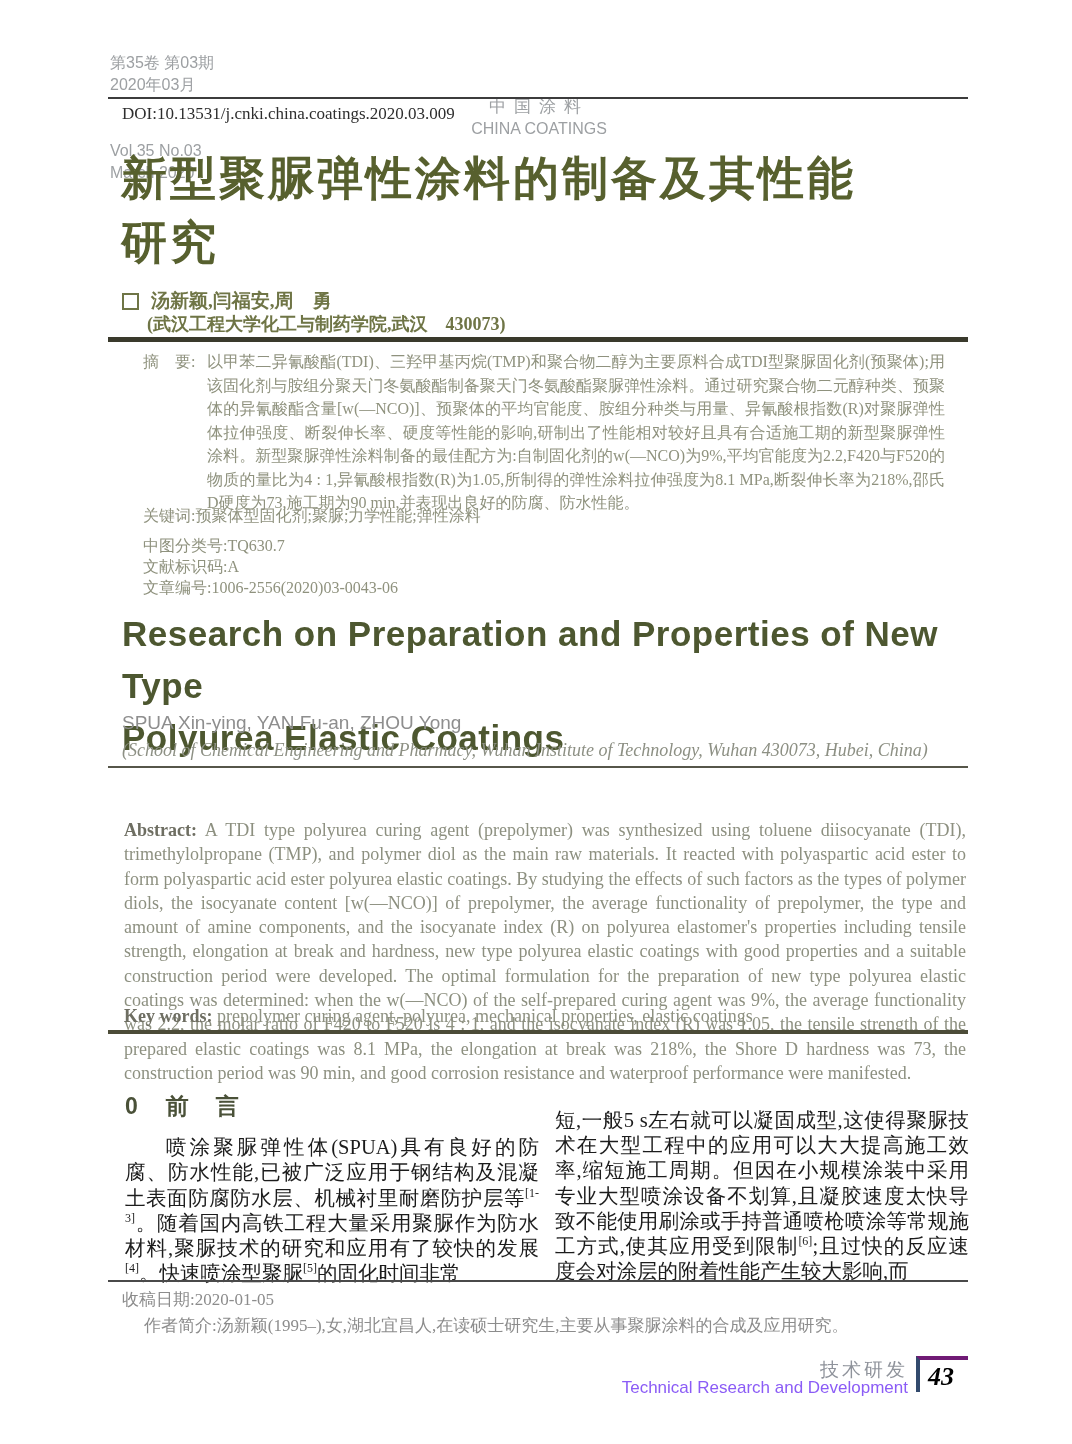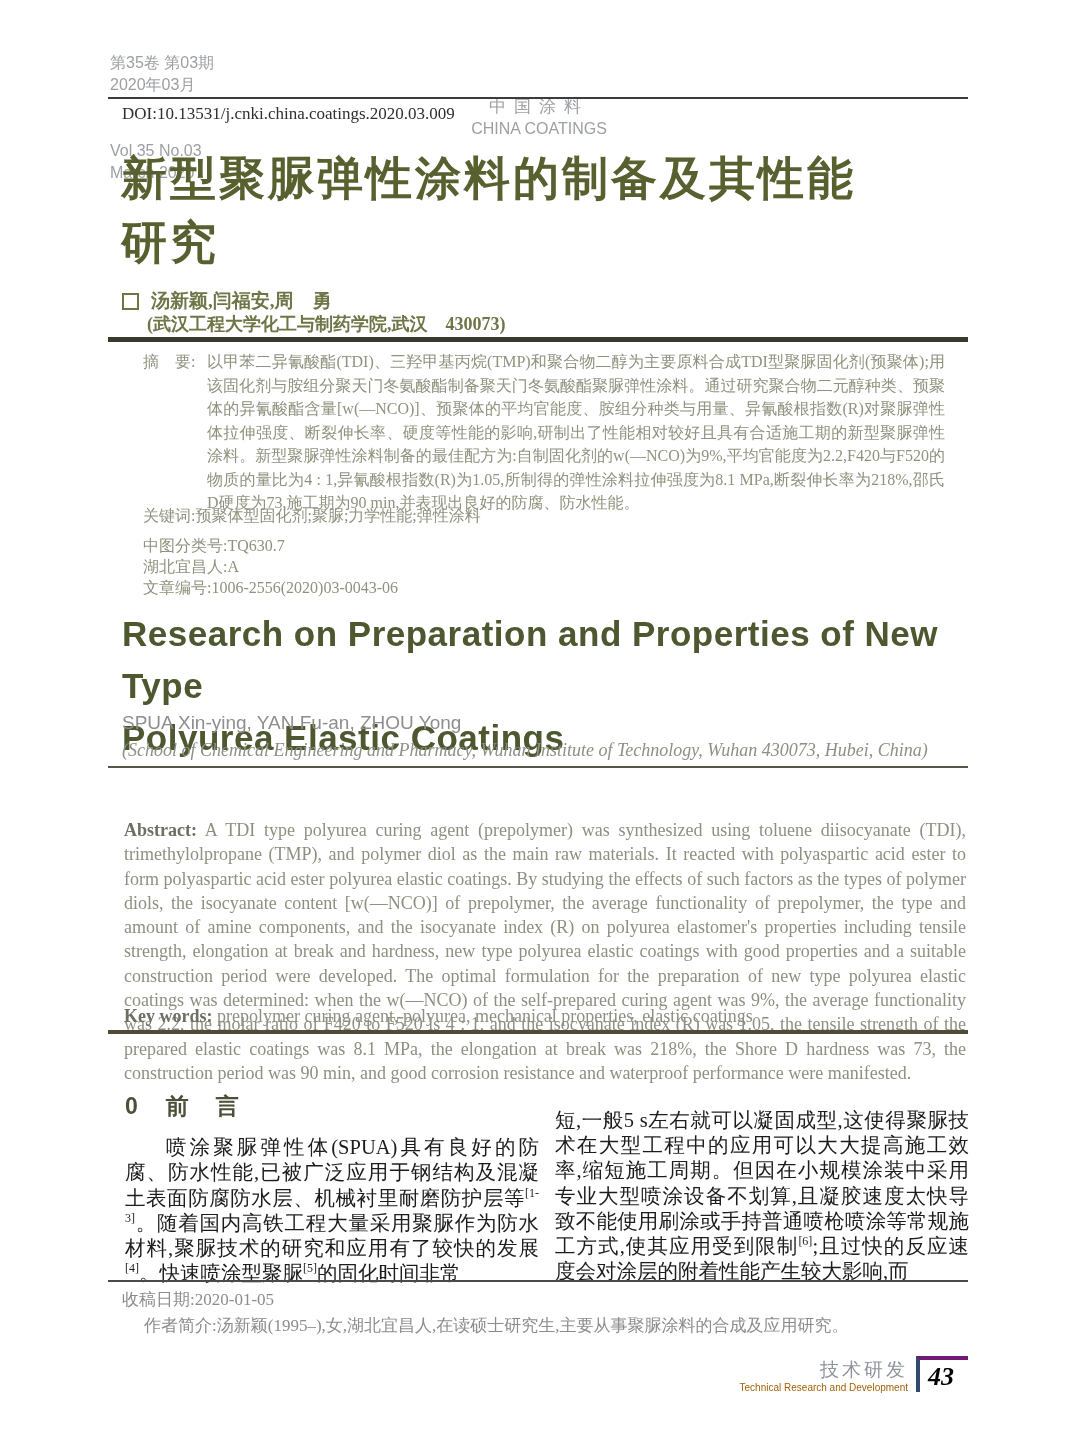--- a/index.html
+++ b/index.html
@@ -54,21 +54,21 @@
   .para{text-indent:2em;}
   .para sup{font-size:12px;line-height:0;}
   
   .ft-rule{position:absolute;top:1280px;left:108px;width:860px;height:2px;background:#4a4a4a;}
   .ft1{position:absolute;top:1288px;left:122px;color:#8c8c8c;font-size:17px;}
   .ft2{position:absolute;top:1314px;left:122px;color:#8c8c8c;font-size:17px;margin-left:22px;}
   
   .corner{position:absolute;top:1356px;right:104px;display:flex;align-items:flex-start;gap:8px;}
   .corner .labels{text-align:right;padding-top:4px;}
   .corner .cn{color:#8f939b;font-size:19px;letter-spacing:3px;line-height:20px;font-family:"Liberation Sans",sans-serif;}
-  .corner .en{color:#a16207;font-size:10px;line-height:16px;font-family:"Liberation Sans",sans-serif;}
+  .corner .en{color:#8b5cf6;font-size:17px;line-height:16px;font-family:"Liberation Sans",sans-serif;}
   .pagebox{border-top:4px solid #701a75;border-left:4px solid #324a6d;width:40px;height:30px;
            padding:2px 0 0 8px;color:#000000;font-size:26px;font-weight:bold;font-style:italic;}
 </style>
 </head>
 <body>
 
 <div class="page">
 
   <div class="hdr">
     <div class="l">
@@ -100,21 +100,21 @@
 
   <div class="abs-cn">
     <span class="lbl">摘　要:</span>
     <span>以甲苯二异氰酸酯(TDI)、三羟甲基丙烷(TMP)和聚合物二醇为主要原料合成TDI型聚脲固化剂(预聚体);用该固化剂与胺组分聚天门冬氨酸酯制备聚天门冬氨酸酯聚脲弹性涂料。通过研究聚合物二元醇种类、预聚体的异氰酸酯含量[w(—NCO)]、预聚体的平均官能度、胺组分种类与用量、异氰酸根指数(R)对聚脲弹性体拉伸强度、断裂伸长率、硬度等性能的影响,研制出了性能相对较好且具有合适施工期的新型聚脲弹性涂料。新型聚脲弹性涂料制备的最佳配方为:自制固化剂的w(—NCO)为9%,平均官能度为2.2,F420与F520的物质的量比为4 : 1,异氰酸根指数(R)为1.05,所制得的弹性涂料拉伸强度为8.1 MPa,断裂伸长率为218%,邵氏D硬度为73,施工期为90 min,并表现出良好的防腐、防水性能。</span>
   </div>
   <div class="kw-cn">
     <span>关键词:</span><span>预聚体型固化剂;聚脲;力学性能;弹性涂料</span>
   </div>
   <div class="meta-row">
     <span><span>中图分类号:</span><span>TQ630.7</span></span>
-    <span><span>湖北宜昌人:</span><span>A</span></span>
+    <span><span>文献标识码:</span><span>A</span></span>
     <span><span>文章编号:</span><span>1006-2556(2020)03-0043-06</span></span>
   </div>
 
   <div class="title-en">
     <div>Research on Preparation and Properties of New Type</div>
     <div>Polyurea Elastic Coatings</div>
   </div>
   <div class="authors-en">SPUA Xin-ying, YAN Fu-an, ZHOU Yong</div>
   <div class="affil-en">(School of Chemical Engineering and Pharmacy, Wuhan Institute of Technology, Wuhan 430073, Hubei, China)</div>
   <div class="en-rule"></div>

